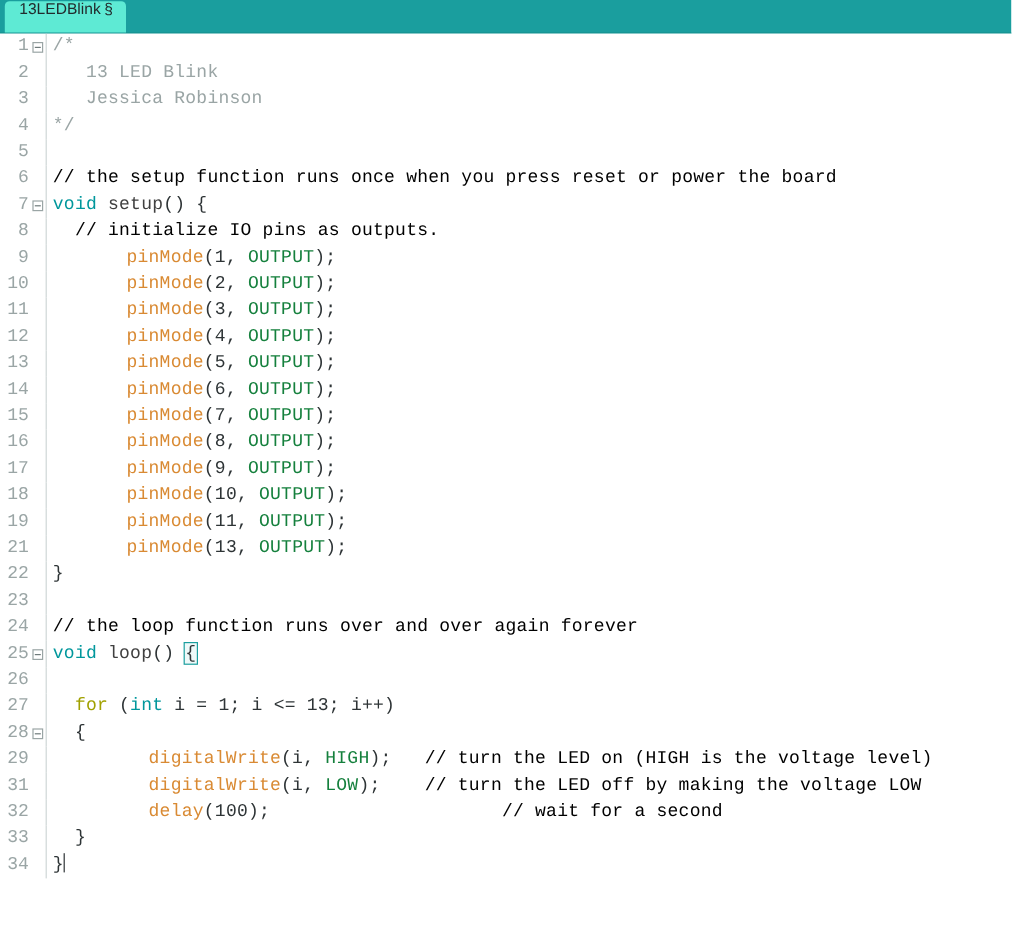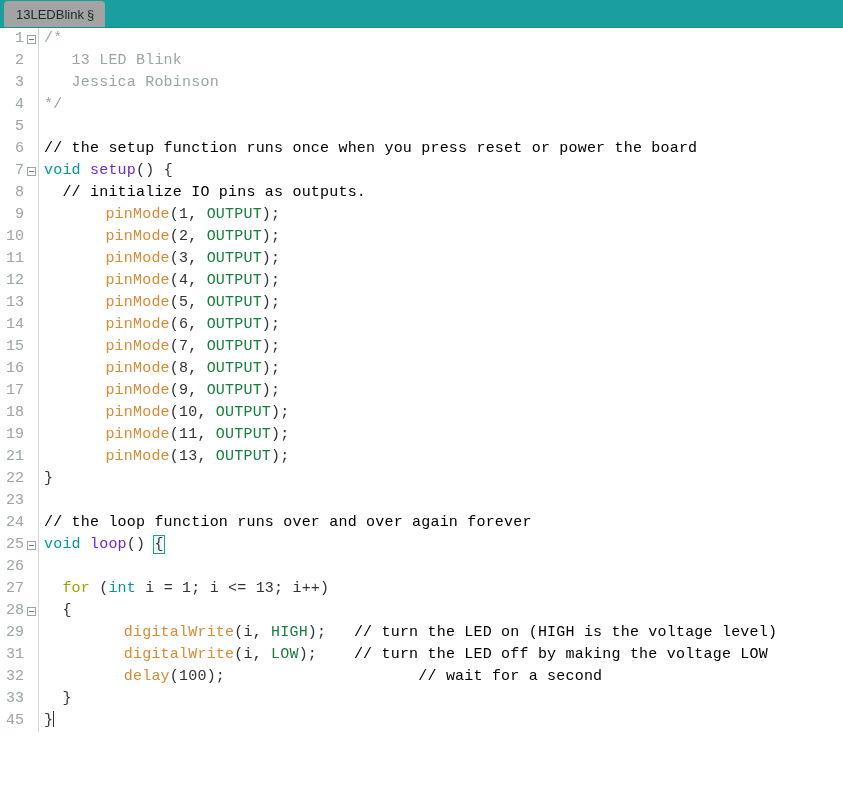--- a/index.html
+++ b/index.html
@@ -29,26 +29,25 @@
     height: 28px;
     background: #1a9e9e;
     border-bottom: 1px solid #17908f;
     box-sizing: border-box;
     padding-left: 4px;
     display: flex;
     align-items: flex-end;
   }
   .tab {
     height: 26px;
-    background: #a3a3a3;
+    background: #5eead4;
     border-top-left-radius: 4px;
     border-top-right-radius: 4px;
     padding: 0 11px 0 12px;
     display: flex;
-    align-items: center;
     color: #2e3436;
     font-size: 13px;
     line-height: 1;
     letter-spacing: 0px;
     white-space: nowrap;
     cursor: default;
   }
   .tab-name { color: #222b2d; }
   .tab-mod {
     color: #222b2d;
@@ -133,21 +132,21 @@
     white-space: pre;
     color: #2e3436;
     letter-spacing: 0.2px;
   }
 
   
   .t-cmt       { color: #9aa5a5; }   
   .t-cmt2      { color: #000000; }   
   .t-kw        { color: #00979c; }   
   .t-kw2       { color: #a1a100; }   
-  .t-fn        { color: #6d28d9; }   
+  .t-fn        { color: #404040; }   
   .t-call      { color: #d98a33; margin-left: 43px; }   
   .t-const     { color: #15803d; }   
   .t-plain     { color: #2e3436; }
 
   .brace-match {
     outline: 1px solid #1a9e9e;
     outline-offset: 0px;
     padding: 0 0px;
     background: #eef9f9;
   }
@@ -513,21 +512,21 @@
                 <span class="fold-spacer"></span>
               </div>
             </td>
             <td class="code-cell">
               <div class="code-line"><span class="t-plain">  }</span></div>
             </td>
           </tr>
           <tr class="code-row">
             <td class="gutter-cell">
               <div class="gutter-inner">
-                <span class="lineno">45</span>
+                <span class="lineno">34</span>
                 <span class="fold-spacer"></span>
               </div>
             </td>
             <td class="code-cell">
               <div class="code-line"><span class="t-plain">}</span><span class="caret"></span></div>
             </td>
           </tr>
         </tbody>
     </table>
   </div>

